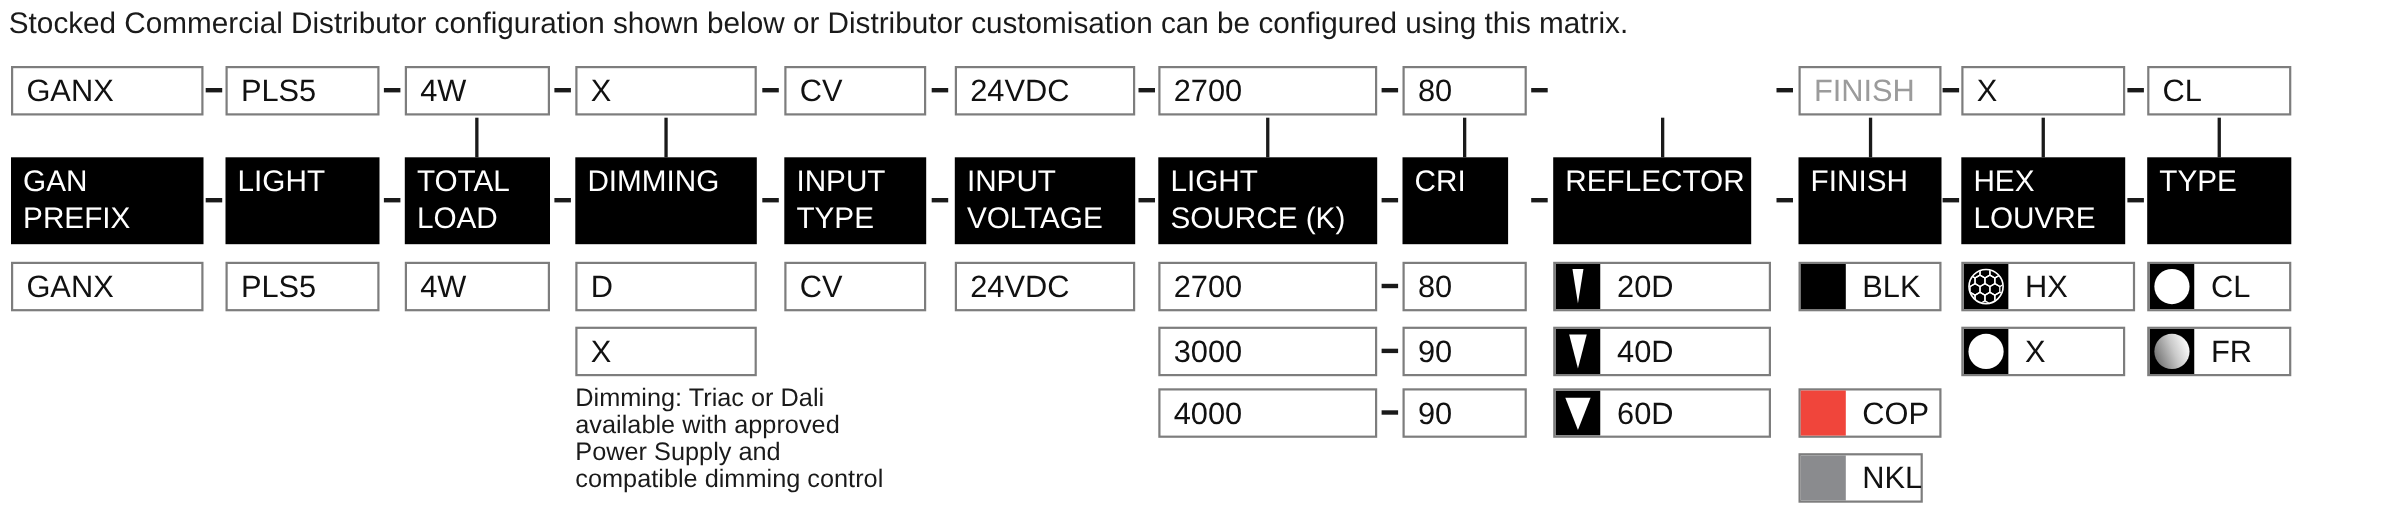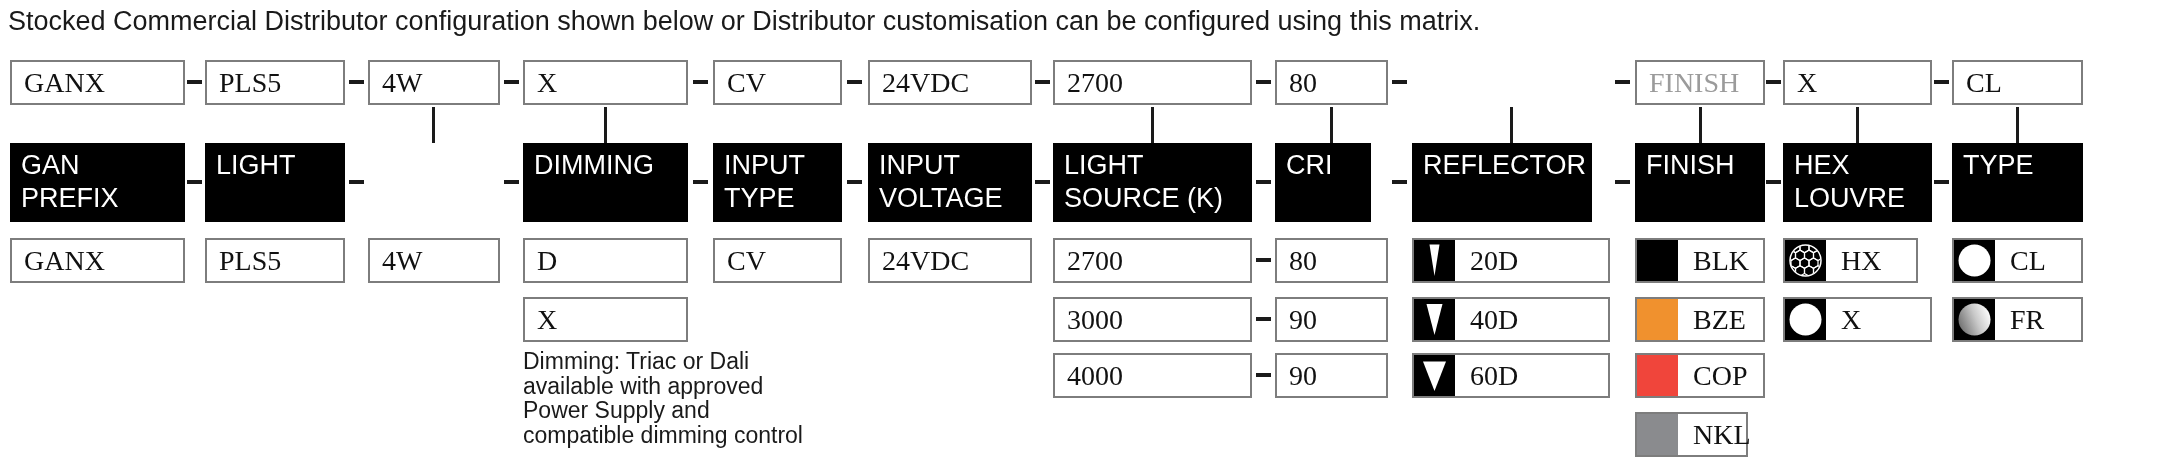--- a/index.html
+++ b/index.html
@@ -16,21 +16,21 @@
     font-size:27px;line-height:30px;color:#1a1a1a;
   }
   .box{
     position:absolute;box-sizing:border-box;
     height:45px;background:#fff;
     border:2px solid #7d7d7d;
     display:flex;align-items:center;
     font-size:28px;color:#111;
     white-space:nowrap;
   }
-  .box .lbl{margin-left:12px;font-family:Liberation Serif, serif;}
+  .box .lbl{margin-left:12px;}
   .box .lbl.after-icon{margin-left:56px;}
   .box.ghost{color:#9b9b9b;}
   .header{
     position:absolute;box-sizing:border-box;
     height:79px;background:#000;border:none;
     color:#fff;font-size:27px;line-height:33px;
     padding:6px 0 0 11px;
     white-space:pre-line;
   }
   .dash{
@@ -123,20 +123,22 @@
   <div class="tick" style="left:1151px"></div>
   <div class="tick" style="left:1330px"></div>
   <div class="tick" style="left:1510px"></div>
   <div class="tick" style="left:1699px"></div>
   <div class="tick" style="left:1856px"></div>
   <div class="tick" style="left:2016px"></div>
 
   <div class="header" style="left:10px;top:143px;width:175px">GAN
 PREFIX</div>
   <div class="header" style="left:205px;top:143px;width:140px">LIGHT</div>
+  <div class="header" style="left:368px;top:143px;width:132px">TOTAL
+LOAD</div>
   <div class="header" style="left:523px;top:143px;width:165px">DIMMING</div>
   <div class="header" style="left:713px;top:143px;width:129px">INPUT
 TYPE</div>
   <div class="header" style="left:868px;top:143px;width:164px">INPUT
 VOLTAGE</div>
   <div class="header" style="left:1053px;top:143px;width:199px">LIGHT
 SOURCE (K)</div>
   <div class="header" style="left:1275px;top:143px;width:96px">CRI</div>
   <div class="header" style="left:1412px;top:143px;width:180px">REFLECTOR</div>
   <div class="header" style="left:1635px;top:143px;width:130px">FINISH</div>
@@ -223,34 +225,30 @@
         <rect width="41" height="41" fill="#000"></rect>
         <polygon points="9,6.5 32,6.5 20.5,36" fill="#fff"></polygon>
       </svg>
     <span class="lbl after-icon">60D</span>
   </div>
 
   <div class="box" style="left:1635px;top:238px;width:130px">
     <span class="swatch" style="background: rgb(0, 0, 0);"></span>
     <span class="lbl after-icon">BLK</span>
   </div>
-  <div class="box" style="left:1635px;top:297px;width:130px">
-    <span class="swatch" style="background: rgb(240, 145, 46);"></span>
-    <span class="lbl after-icon">BZE</span>
-  </div>
   <div class="box" style="left:1635px;top:353px;width:130px">
     <span class="swatch" style="background: rgb(240, 69, 59);"></span>
     <span class="lbl after-icon">COP</span>
   </div>
   <div class="box" style="left:1635px;top:412px;width:113px">
     <span class="swatch" style="background: rgb(138, 139, 142);"></span>
     <span class="lbl after-icon">NKL</span>
   </div>
 
-  <div class="box" style="left:1783px;top:238px;width:135px">
+  <div class="box" style="left:1783px;top:238px;width:158px">
     <svg class="icon" viewBox="0 0 41 41">
       <rect width="41" height="41" fill="#000"></rect>
       <circle cx="20.5" cy="20.5" r="15.5" fill="#000" stroke="#fff" stroke-width="1.5"></circle>
       <g clip-path="url(#hexclip)">
         <use href="#hexcell" x="6" y="2.3"></use>
           <use href="#hexcell" x="15" y="2.3"></use>
           <use href="#hexcell" x="24" y="2.3"></use>
         <use href="#hexcell" x="1.5" y="10.1"></use>
           <use href="#hexcell" x="10.5" y="10.1"></use>
           <use href="#hexcell" x="19.5" y="10.1"></use>

